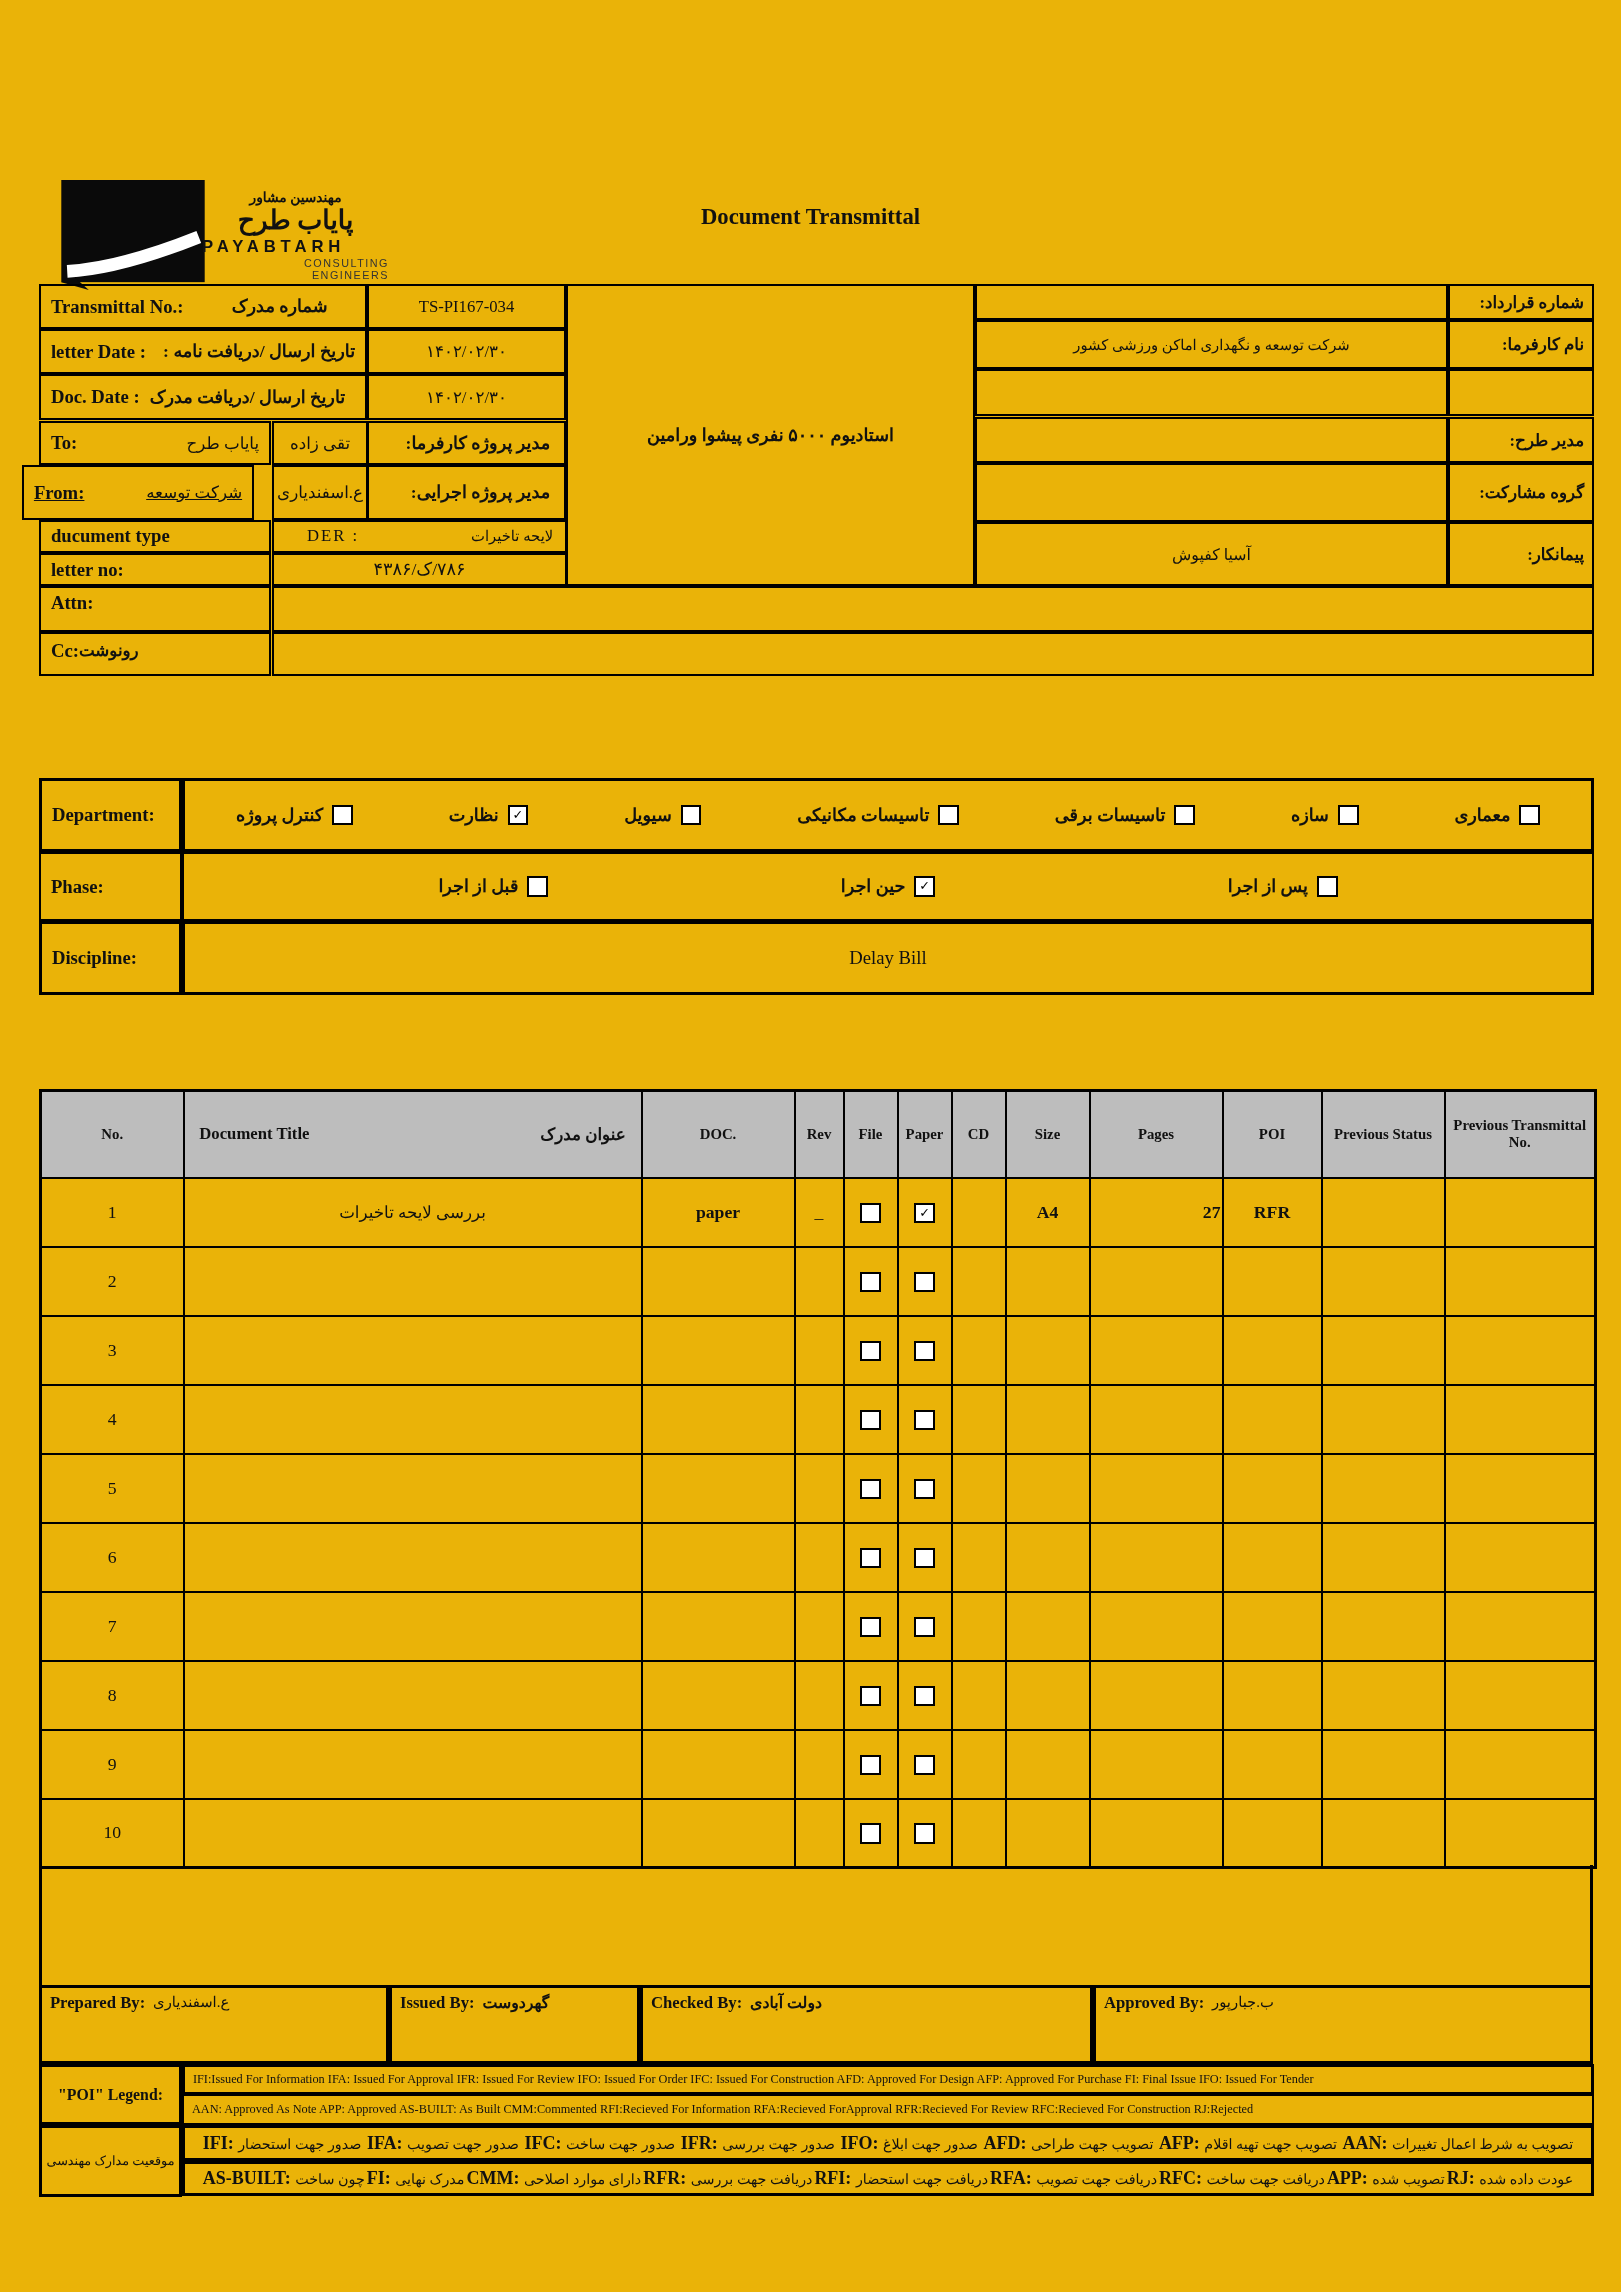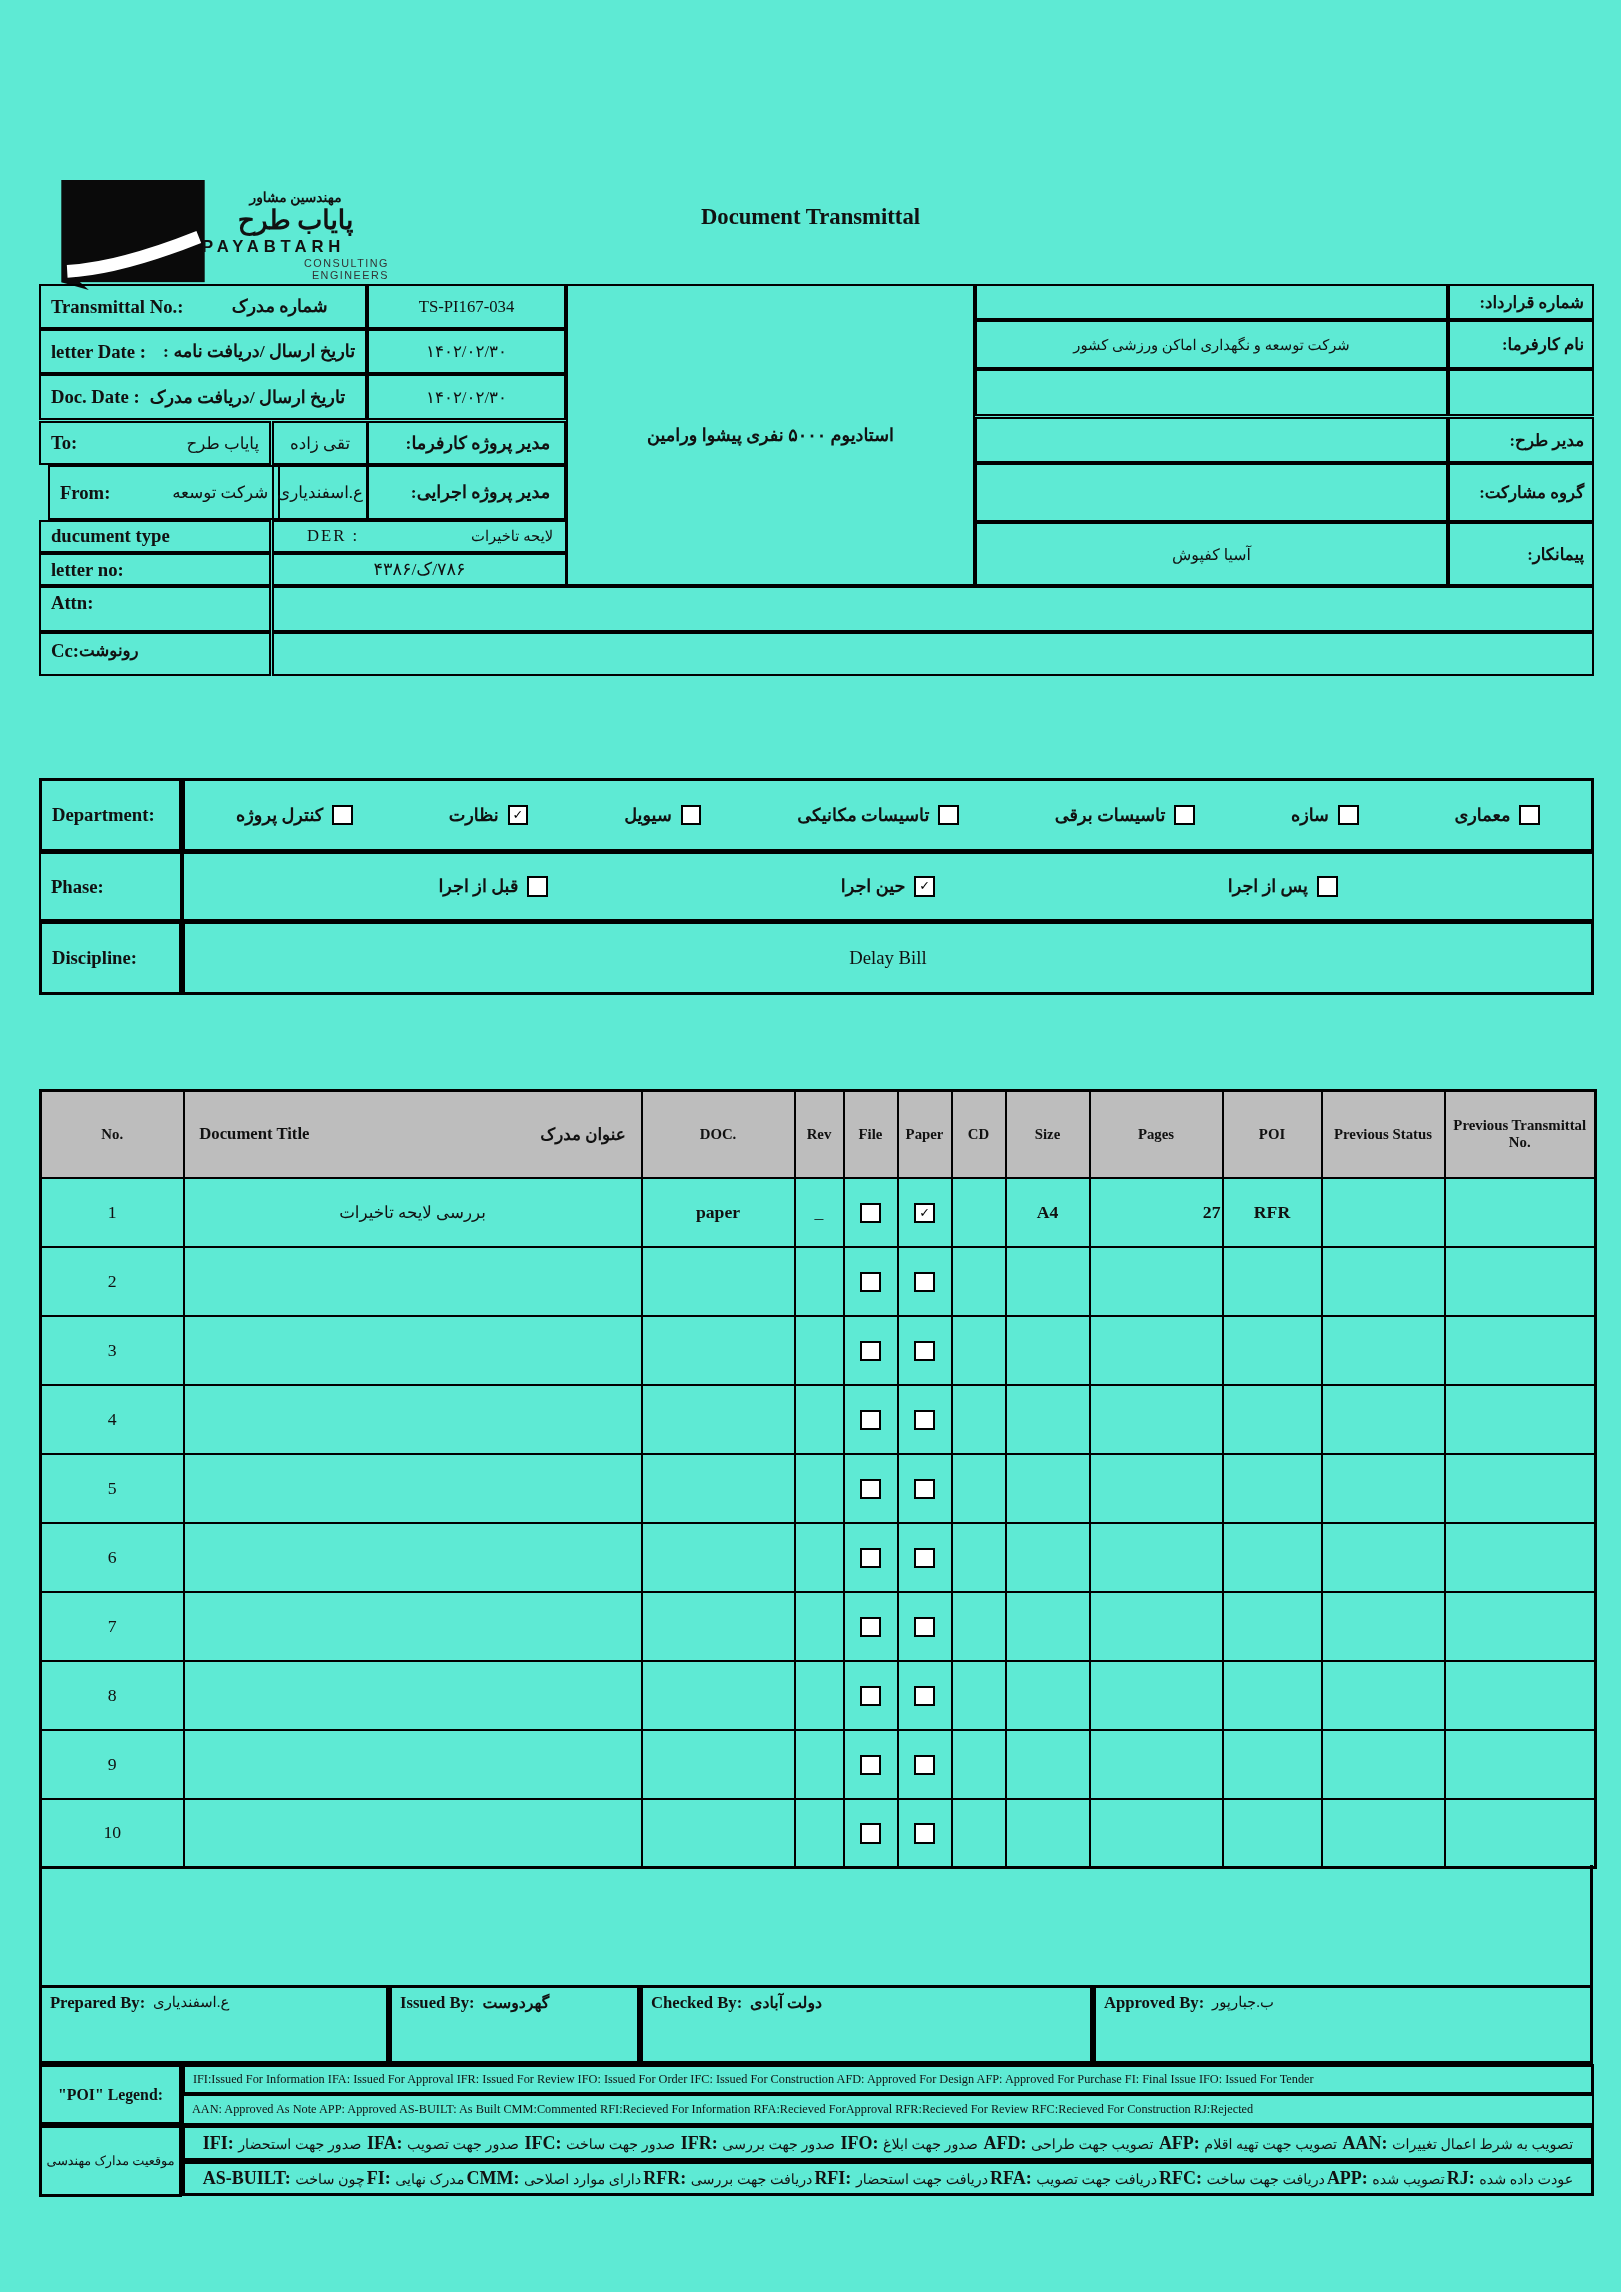--- a/index.html
+++ b/index.html
@@ -1,16 +1,16 @@
 <!DOCTYPE html>
 <html><head>
 <meta charset="utf-8">
 <style>
   html,body{margin:0;padding:0;background:#888;}
-  .sheet{position:relative;width:1621px;height:2292px;background:#5eead4;margin:0 auto;
+  .sheet{position:relative;width:1621px;height:2292px;background:#eab308;margin:0 auto;
          font-family:"Liberation Serif","DejaVu Serif",serif;color:#111;overflow:hidden;}
   .abs{position:absolute;box-sizing:border-box;}
   .c{position:absolute;box-sizing:border-box;border:2px solid #000;display:flex;align-items:center;font-size:16.7px;}
   .thick{border-width:3px;}
   .b{font-weight:bold;}
   .center{justify-content:center;text-align:center;}
   .between{justify-content:space-between;}
   .rtl{direction:rtl;}
   .fa{direction:rtl;unicode-bidi:isolate;}
   .pad{padding:0 9.9px;}
@@ -82,21 +82,21 @@
   </div>
   <div class="c center" style="left:367px;top:374px;width:199px;height:46px;">۱۴۰۲/۰۲/۳۰</div>
 
   <div class="c between pad" style="left:39px;top:421px;width:232px;height:44px;">
     <span class="lab-en">To:</span>
     <span class="fa val">پایاب طرح</span>
   </div>
   <div class="c center fa" style="left:272px;top:421px;width:96px;height:44px;">تقی زاده</div>
   <div class="c fa b" style="left:367px;top:421px;width:199px;height:44px;justify-content:flex-start;padding:0 13.8px;font-size:17.7px;">مدیر پروژه کارفرما:</div>
 
-  <div class="c between pad" style="left:48px;top:465px;width:232px;height:55px;">
+  <div class="c between pad" style="left:22px;top:465px;width:232px;height:55px;text-decoration:underline;">
     <span class="lab-en">From:</span>
     <span class="fa val">شرکت توسعه</span>
   </div>
   <div class="c center fa" style="left:272px;top:465px;width:96px;height:55px;">ع.اسفندیاری</div>
   <div class="c fa b" style="left:367px;top:465px;width:199px;height:55px;justify-content:flex-start;padding:0 13.8px;font-size:17.7px;">مدیر پروژه اجرایی:</div>
 
   <div class="c pad" style="left:39px;top:520px;width:232px;height:32.5px;">
     <span class="lab-en">ducument type</span>
   </div>
   <div class="c between" style="left:272px;top:520px;width:295px;height:32.5px;padding:0 11.8px 0 33px;">

